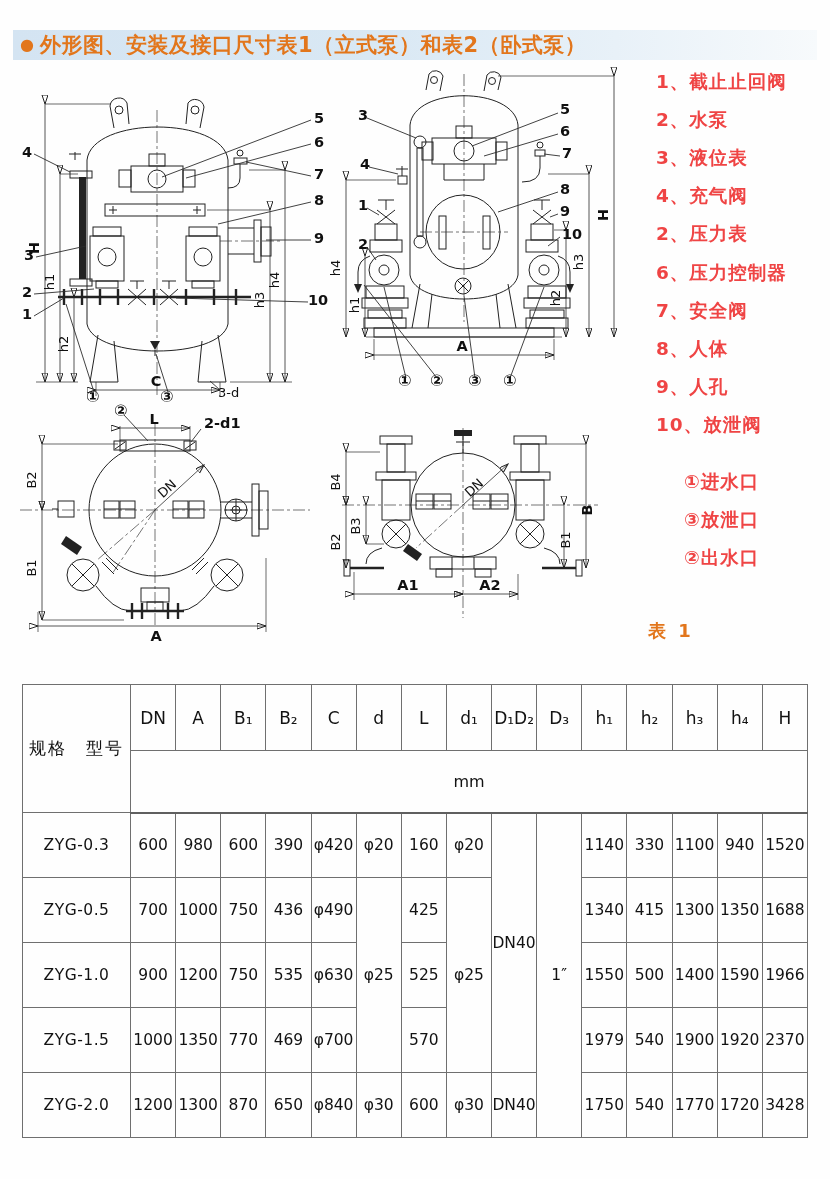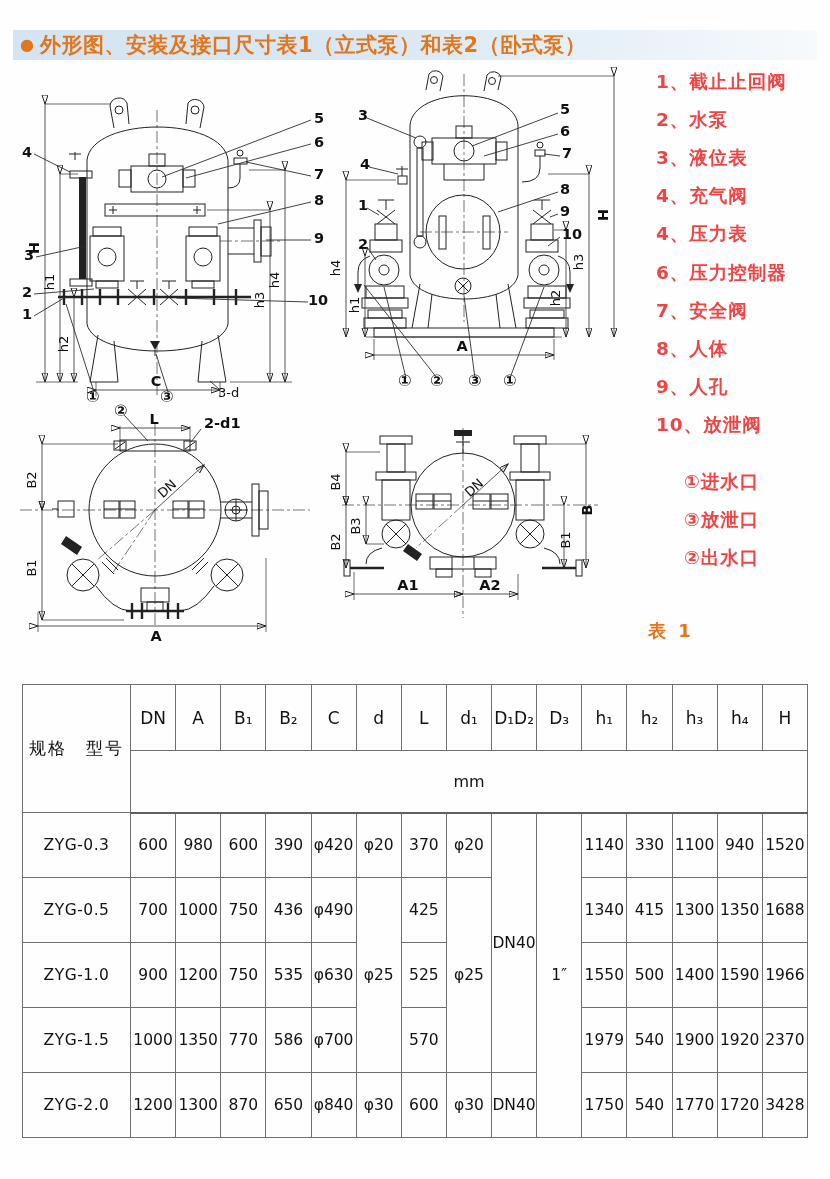--- a/index.html
+++ b/index.html
@@ -515,21 +515,21 @@
       <text class="lab mid" x="158" y="168">A2</text>
       <text class="mid" x="145" y="69" transform="rotate(-42 145 69)">DN</text>
     </g>
   </svg>
 
   <div class="legend">
     <div class="legend-item">1、截止止回阀</div>
     <div class="legend-item">2、水泵</div>
     <div class="legend-item">3、液位表</div>
     <div class="legend-item">4、充气阀</div>
-    <div class="legend-item">4、压力表</div>
+    <div class="legend-item">2、压力表</div>
     <div class="legend-item">6、压力控制器</div>
     <div class="legend-item">7、安全阀</div>
     <div class="legend-item">8、人体</div>
     <div class="legend-item">9、人孔</div>
     <div class="legend-item">10、放泄阀</div>
     <div class="ports">
       <div class="port-item">①进水口</div>
       <div class="port-item">③放泄口</div>
       <div class="port-item">②出水口</div>
     </div>
@@ -565,21 +565,21 @@
         <td colspan="15">mm</td>
       </tr>
       <tr class="drow">
         <td class="model">ZYG-0.3</td>
         <td>600</td>
         <td>980</td>
         <td>600</td>
         <td>390</td>
         <td>φ420</td>
         <td>φ20</td>
-        <td>370</td>
+        <td>160</td>
         <td>φ20</td>
         <td rowspan="4">DN40</td>
         <td rowspan="5">1″</td>
         <td>1140</td>
         <td>330</td>
         <td>1100</td>
         <td>940</td>
         <td>1520</td>
       </tr>
       <tr class="drow">
@@ -610,21 +610,21 @@
         <td>500</td>
         <td>1400</td>
         <td>1590</td>
         <td>1966</td>
       </tr>
       <tr class="drow">
         <td class="model">ZYG-1.5</td>
         <td>1000</td>
         <td>1350</td>
         <td>770</td>
-        <td>586</td>
+        <td>469</td>
         <td>φ700</td>
         <td>570</td>
         <td>1979</td>
         <td>540</td>
         <td>1900</td>
         <td>1920</td>
         <td>2370</td>
       </tr>
       <tr class="drow">
         <td class="model">ZYG-2.0</td>

